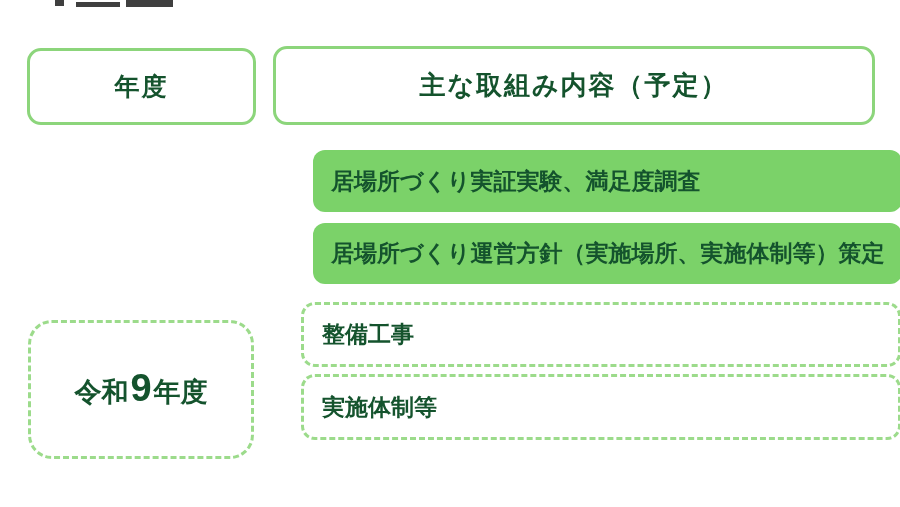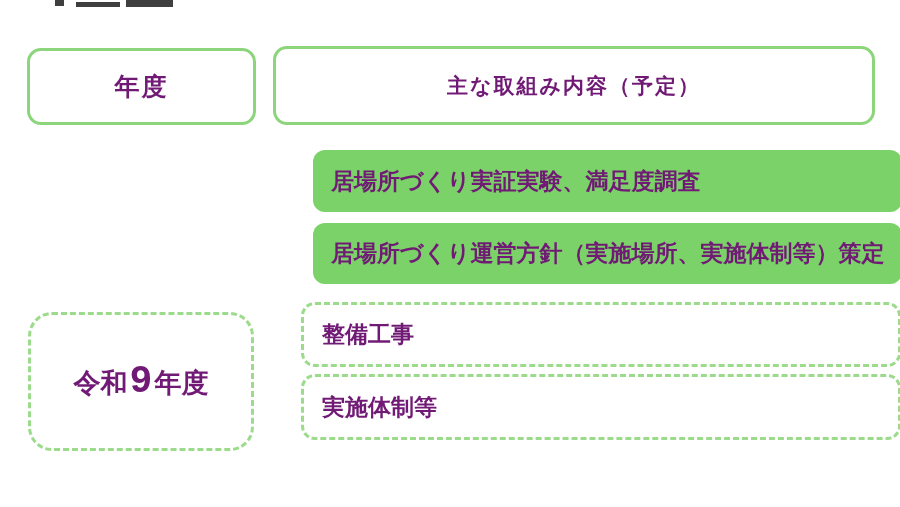--- a/index.html
+++ b/index.html
@@ -7,21 +7,21 @@
     padding: 0;
     background: #ffffff;
     font-family: "Liberation Sans", "DejaVu Sans", sans-serif;
   }
   .stage {
     position: relative;
     width: 900px;
     height: 476px;
     background: #ffffff;
     overflow: hidden;
-    color: #701a75;
+    color: #14532d;
   }
   
   .artifact { position: absolute; background: #3f3f3f; }
   .a1 { left: 55px;  top: 0; width: 9px;  height: 6px; }
   .a2 { left: 76px;  top: 2px; width: 44px; height: 5px; }
   .a3 { left: 126px; top: 0; width: 47px; height: 7px; }
 
   .hdr-box {
     position: absolute;
     box-sizing: border-box;
@@ -29,44 +29,43 @@
     border: 3px solid var(--border-green, #8CD57B);
     border-radius: 14px;
     display: flex;
     align-items: center;
     justify-content: center;
     font-weight: bold;
     font-size: 25px;
     letter-spacing: 2px;
   }
   .hdr-year    { left: 27px;  top: 48px; width: 229px; height: 77px; }
-  .hdr-content { left: 273px; top: 46px; width: 602px; height: 79px; font-size: 21px; }
+  .hdr-content { left: 273px; top: 46px; width: 602px; height: 79px; font-size: 26px; }
 
   .year-box {
     position: absolute;
     left: 28px;
     width: 226px;
     box-sizing: border-box;
     display: flex;
     align-items: center;
     justify-content: center;
     font-weight: bold;
     font-size: 27px;
   }
   .year-r8 {
     top: 148px; height: 142px;
     background: var(--fill-green, #7BD269);
     border-radius: 24px;
   }
   .year-r9 {
-    top: 312px; height: 139px;
+    top: 320px; height: 139px;
     background: #ffffff;
     border: 3px dashed var(--dash-green, #9CDB8B);
     border-radius: 24px;
-    font-family: Liberation Mono, monospace;
   }
   .year-digit { font-size: 38px; line-height: 1; margin: 0 2px 4px 2px; }
 
   .bar {
     position: absolute;
     box-sizing: border-box;
     display: flex;
     align-items: center;
     font-weight: bold;
     font-size: 23px;

